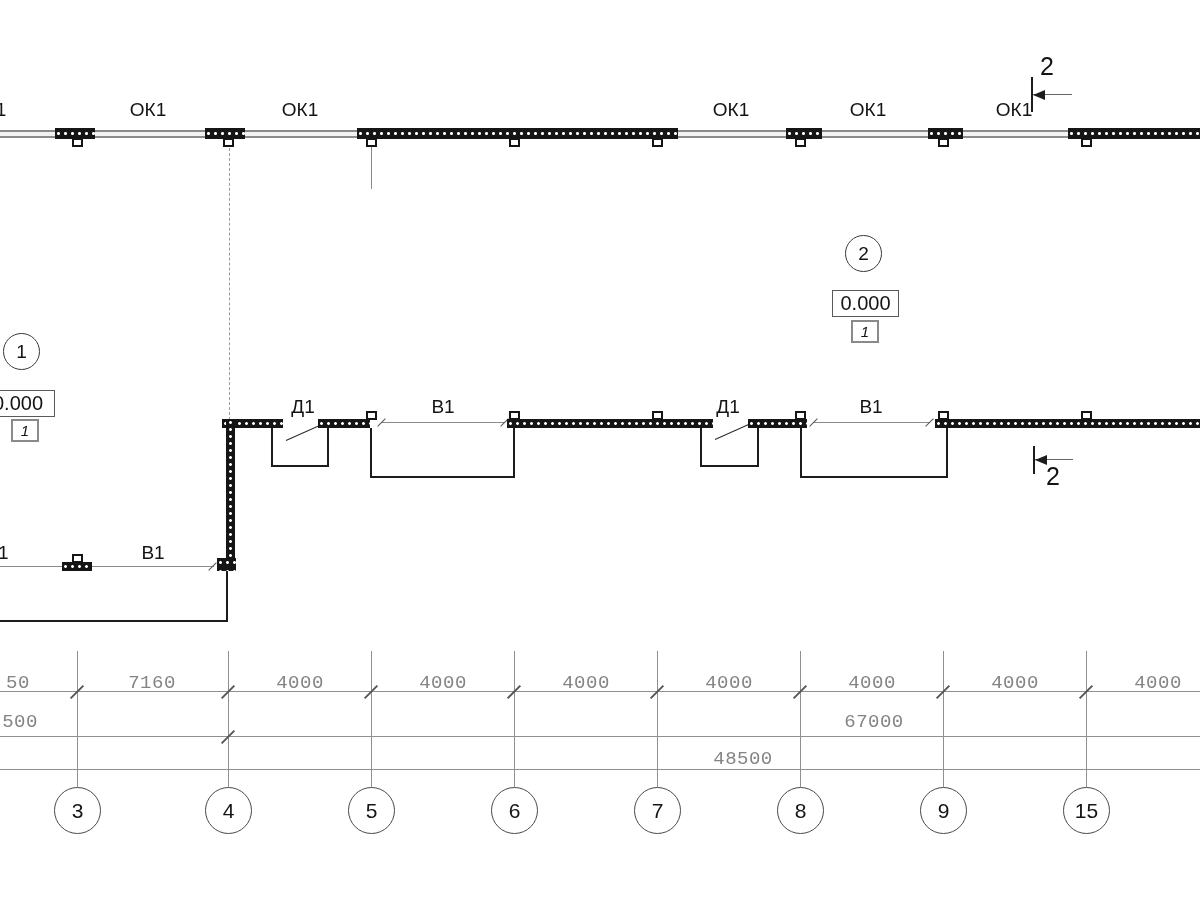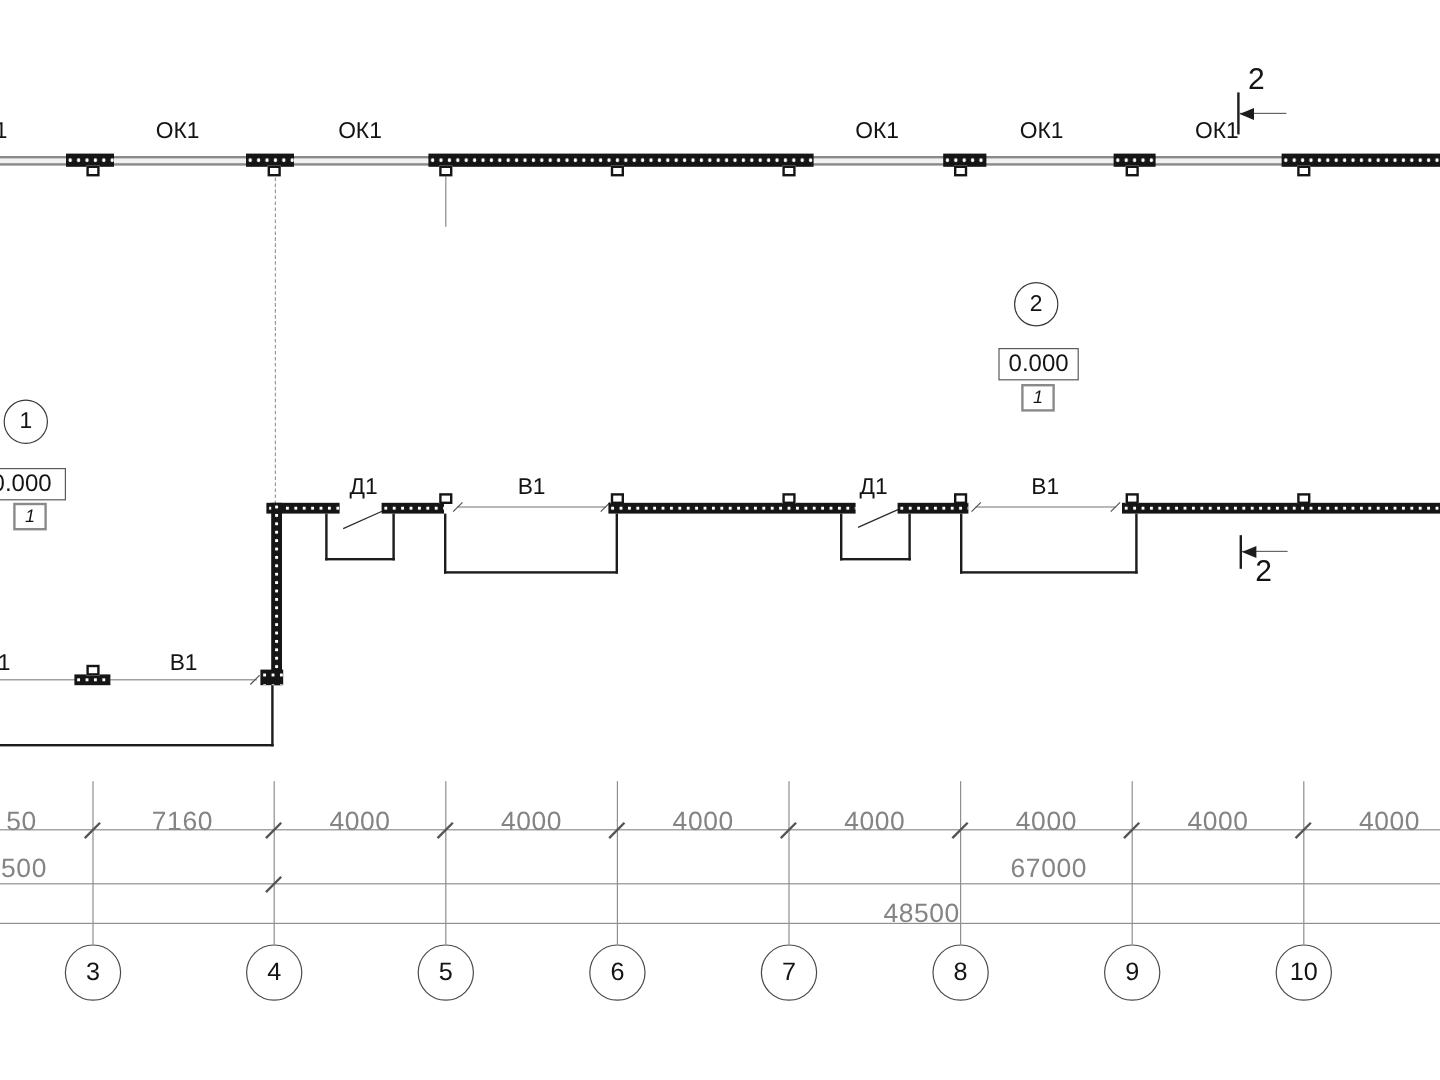--- a/index.html
+++ b/index.html
@@ -43,21 +43,21 @@
         font-size:19px;z-index:5;}
   .elev{position:absolute;border:1.5px solid #5a5a5a;background:#fff;box-sizing:border-box;
         display:flex;align-items:center;justify-content:center;font-size:20px;z-index:5;}
   .dref{position:absolute;border:2px solid #8a8a8a;background:#fff;box-sizing:border-box;
         display:flex;align-items:center;justify-content:center;font-size:15px;font-style:italic;z-index:5;}
   
   .dim-ln{position:absolute;left:0;width:1200px;height:1px;background:#8f8f8f;}
   .axis-v{position:absolute;width:1px;top:651px;height:136px;background:#8f8f8f;}
   .tick{position:absolute;width:18px;height:0;border-top:2px solid #555;transform:rotate(-45deg);}
   .tick-s{position:absolute;width:11px;height:0;border-top:1.5px solid #555;transform:rotate(-45deg);}
-  .dim-lbl{position:absolute;font-size:22px;color:#848484;text-align:center;letter-spacing:.5px;}
+  .dim-lbl{position:absolute;font-size:19px;color:#848484;text-align:center;letter-spacing:.5px;font-family:Liberation Mono, monospace;}
   .bubble{position:absolute;top:787px;width:47px;height:47px;border:1.5px solid #4a4a4a;
           border-radius:50%;box-sizing:border-box;background:#fff;display:flex;align-items:center;
           justify-content:center;font-size:21px;color:#151515;}
 </style>
 </head>
 <body>
 
 <div class="sheet">
 
 
@@ -180,24 +180,24 @@
   <div class="dim-lbl" style="left:832px;top:672px;width:80px;">4000</div>
   <div class="dim-lbl" style="left:975px;top:672px;width:80px;">4000</div>
   <div class="dim-lbl" style="left:1118px;top:672px;width:80px;">4000</div>
 
   <div class="dim-ln" style="top:736px;"></div>
   <div class="tick" style="left:219px;top:736px;"></div>
   <div class="dim-lbl" style="left:-4px;top:711px;width:48px;">500</div>
   <div class="dim-lbl" style="left:824px;top:711px;width:100px;">67000</div>
 
   <div class="dim-ln" style="top:769px;"></div>
-  <div class="dim-lbl" style="left:718px;top:748px;width:100px;">48500</div>
+  <div class="dim-lbl" style="left:693px;top:748px;width:100px;">48500</div>
 
   <div class="bubble" style="left:54px;">3</div>
   <div class="bubble" style="left:205px;">4</div>
   <div class="bubble" style="left:348px;">5</div>
   <div class="bubble" style="left:491px;">6</div>
   <div class="bubble" style="left:634px;">7</div>
   <div class="bubble" style="left:777px;">8</div>
   <div class="bubble" style="left:920px;">9</div>
-  <div class="bubble" style="left:1063px;">10</div>
+  <div class="bubble" style="left:1063px;">15</div>
 
 </div>
 
 </body></html>

